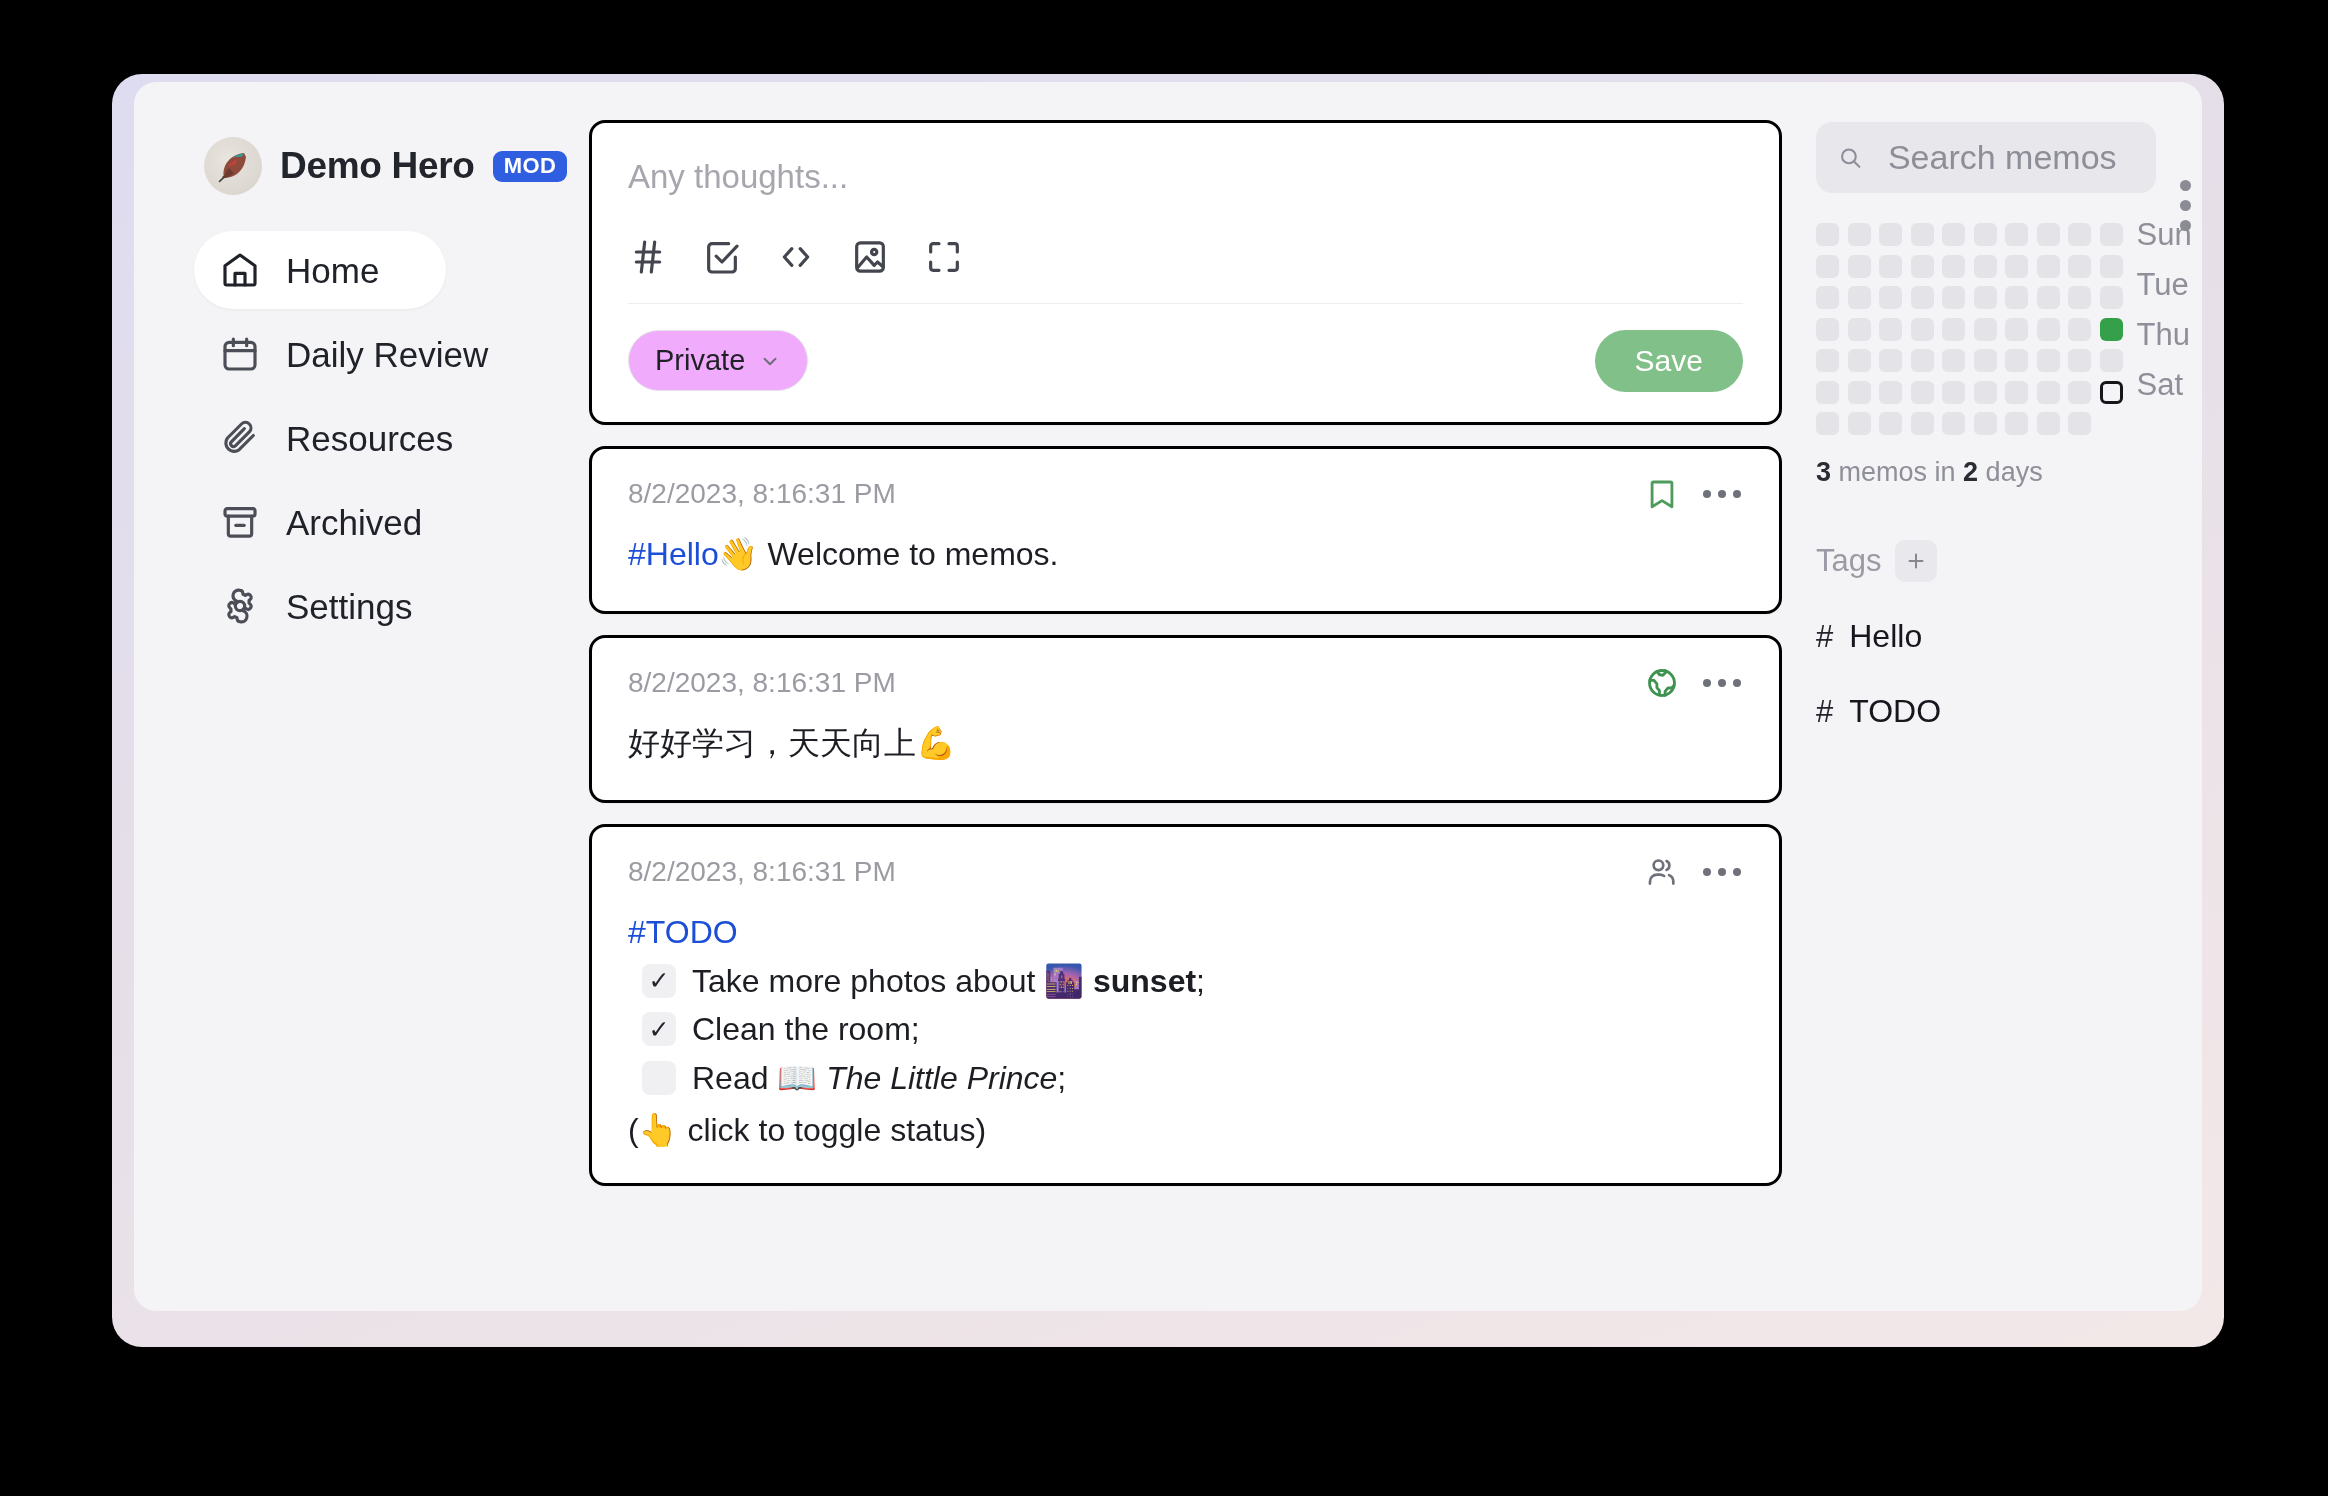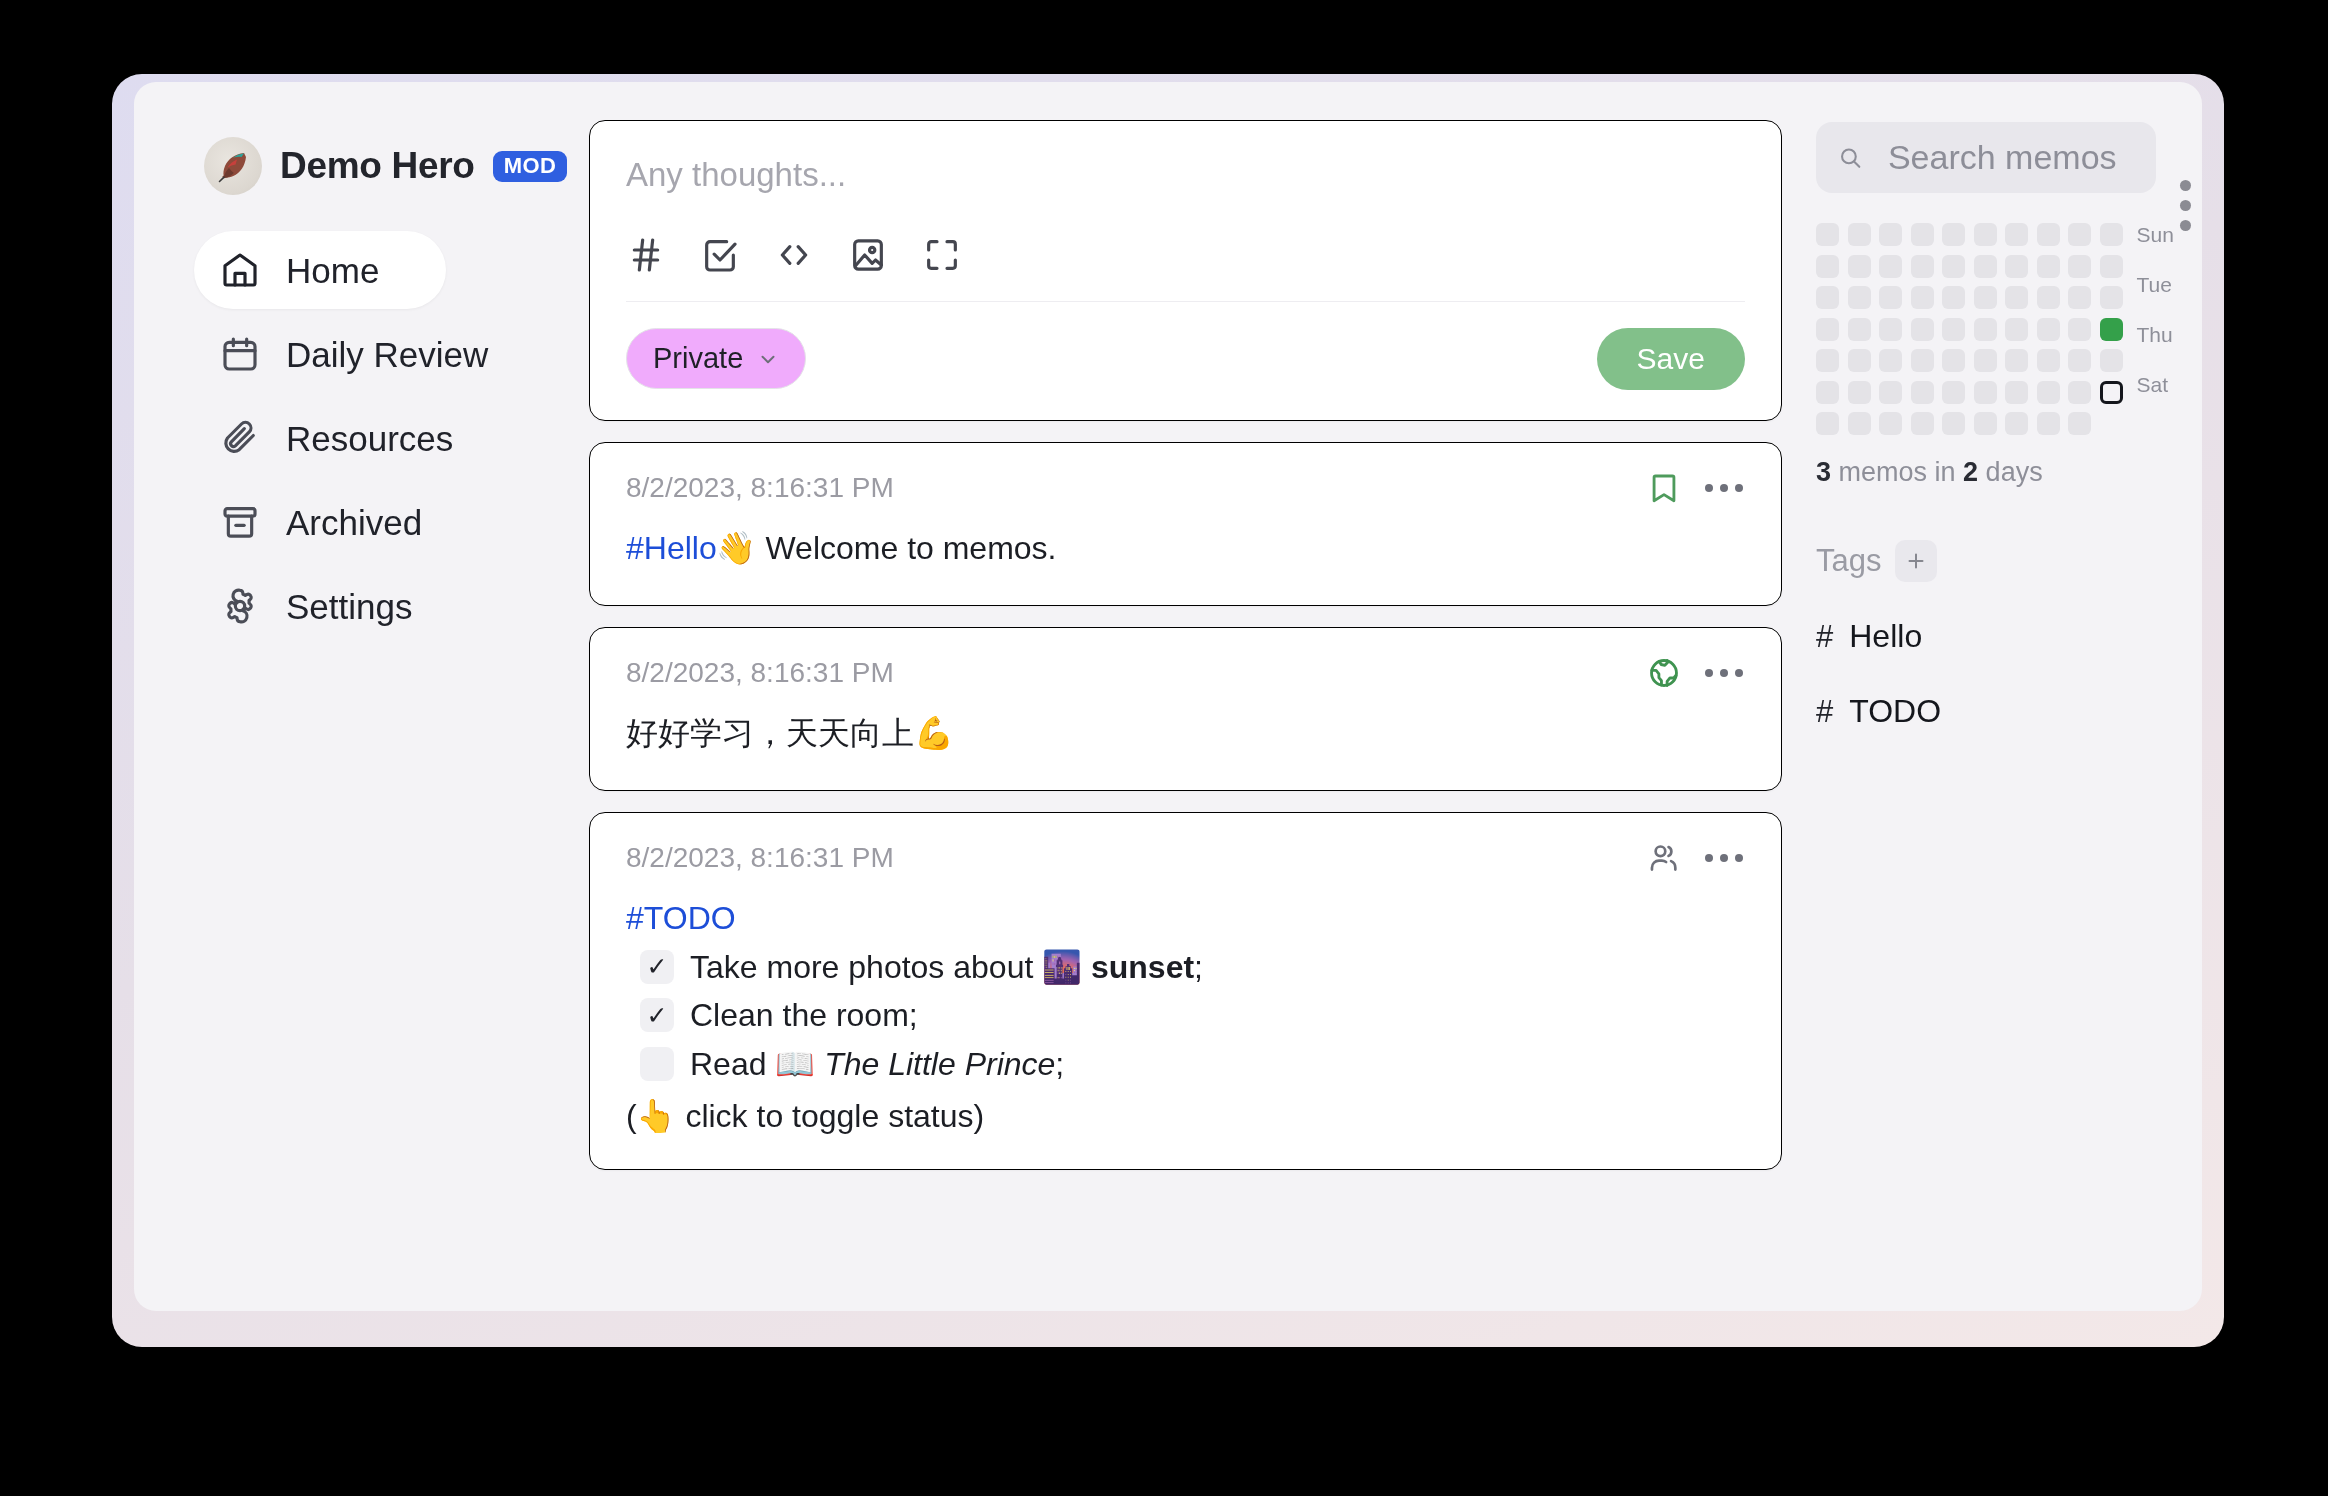--- a/index.html
+++ b/index.html
@@ -121,21 +121,21 @@
   .center {
     flex: 1 1 auto;
     padding: 38px 0 0 0;
     display: flex;
     flex-direction: column;
     gap: 21px;
     min-width: 0;
   }
   .card {
     background: #ffffff;
-    border: 1px solid #000000;
+    border: 3px solid #000000;
     border-radius: 16px;
     box-shadow: 0 1px 2px rgba(15,15,20,0.04);
   }
   .editor { padding: 34px 36px 30px 36px; }
   .editor-placeholder {
     font-size: 33px;
     color: #a6a6ae;
     line-height: 1.2;
     padding-bottom: 40px;
   }
@@ -281,21 +281,21 @@
     border-radius: 6px;
     background: #e4e3e7;
   }
   .hm-cell.lvl1 { background: #34a04a; }
   .hm-cell.today { background: #f4f3f6; border: 3px solid #14161c; }
   .hm-cell.empty { background: transparent; }
   .day-labels {
     display: grid;
     grid-auto-rows: 23px;
     gap: 2px;
-    font-size: 21px;
+    font-size: 31px;
     color: #8e8f99;
   }
   .day-labels span { line-height: 23px; }
 
   .stat {
     font-size: 27px;
     color: #8e8f99;
     margin-bottom: 52px;
   }
   .stat b { color: #2a2c34; font-weight: 700; }

